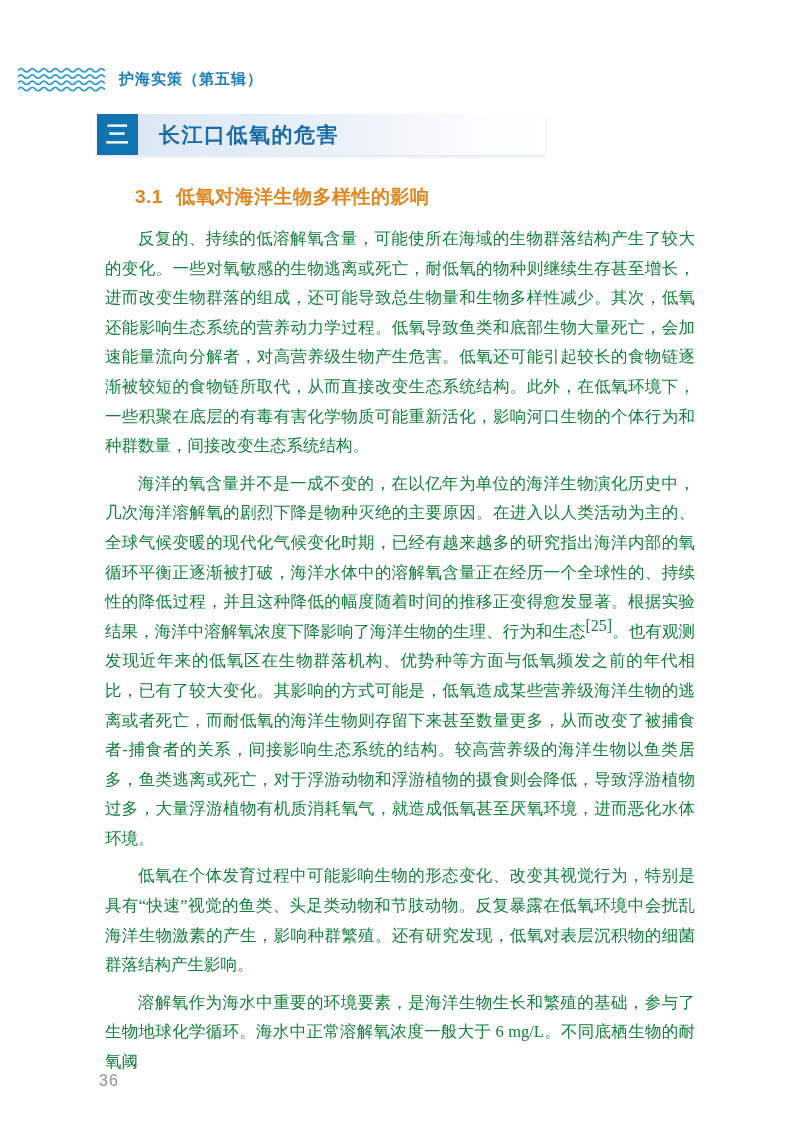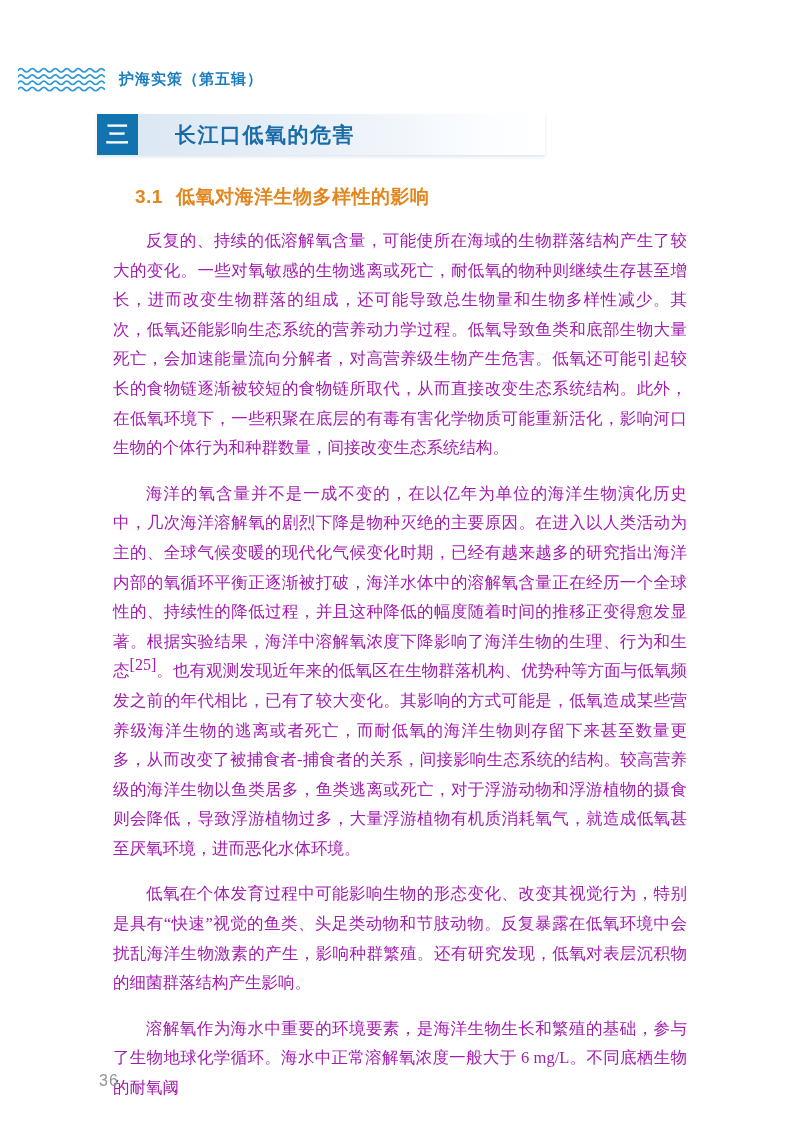--- a/index.html
+++ b/index.html
@@ -52,21 +52,21 @@
     align-items: center;
     justify-content: center;
     flex: 0 0 auto;
   }
   .banner-bar {
     width: 407px;
     height: 41px;
     background: linear-gradient(to right, #dce8f4 0%, #e9f0f8 45%, #fbfdff 85%, #ffffff 100%);
     display: flex;
     align-items: center;
-    padding-left: 37px;
+    padding-left: 21px;
     box-sizing: border-box;
   }
   .banner-title {
     font-family: "Liberation Sans", "DejaVu Sans", sans-serif;
     font-weight: bold;
     font-size: 21px;
     color: #1a6ca8;
     letter-spacing: 1.5px;
   }
 
@@ -83,24 +83,24 @@
     font-size: 19px;
     font-weight: bold;
     color: #e2861f;
     display: flex;
     align-items: baseline;
     gap: 13px;
     letter-spacing: 0.5px;
   }
   h3.sub2 { margin-top: 12px; }
   .content p {
-    margin: 16px;
+    margin: 8px;
     font-size: 16.5px;
     line-height: 29.6px;
-    color: #a21caf;
+    color: #15803d;
     text-align: justify;
     text-indent: 2em;
   }
   sup.cite {
     font-size: 16px;
     line-height: 0;
     vertical-align: super;
   }
 
   

